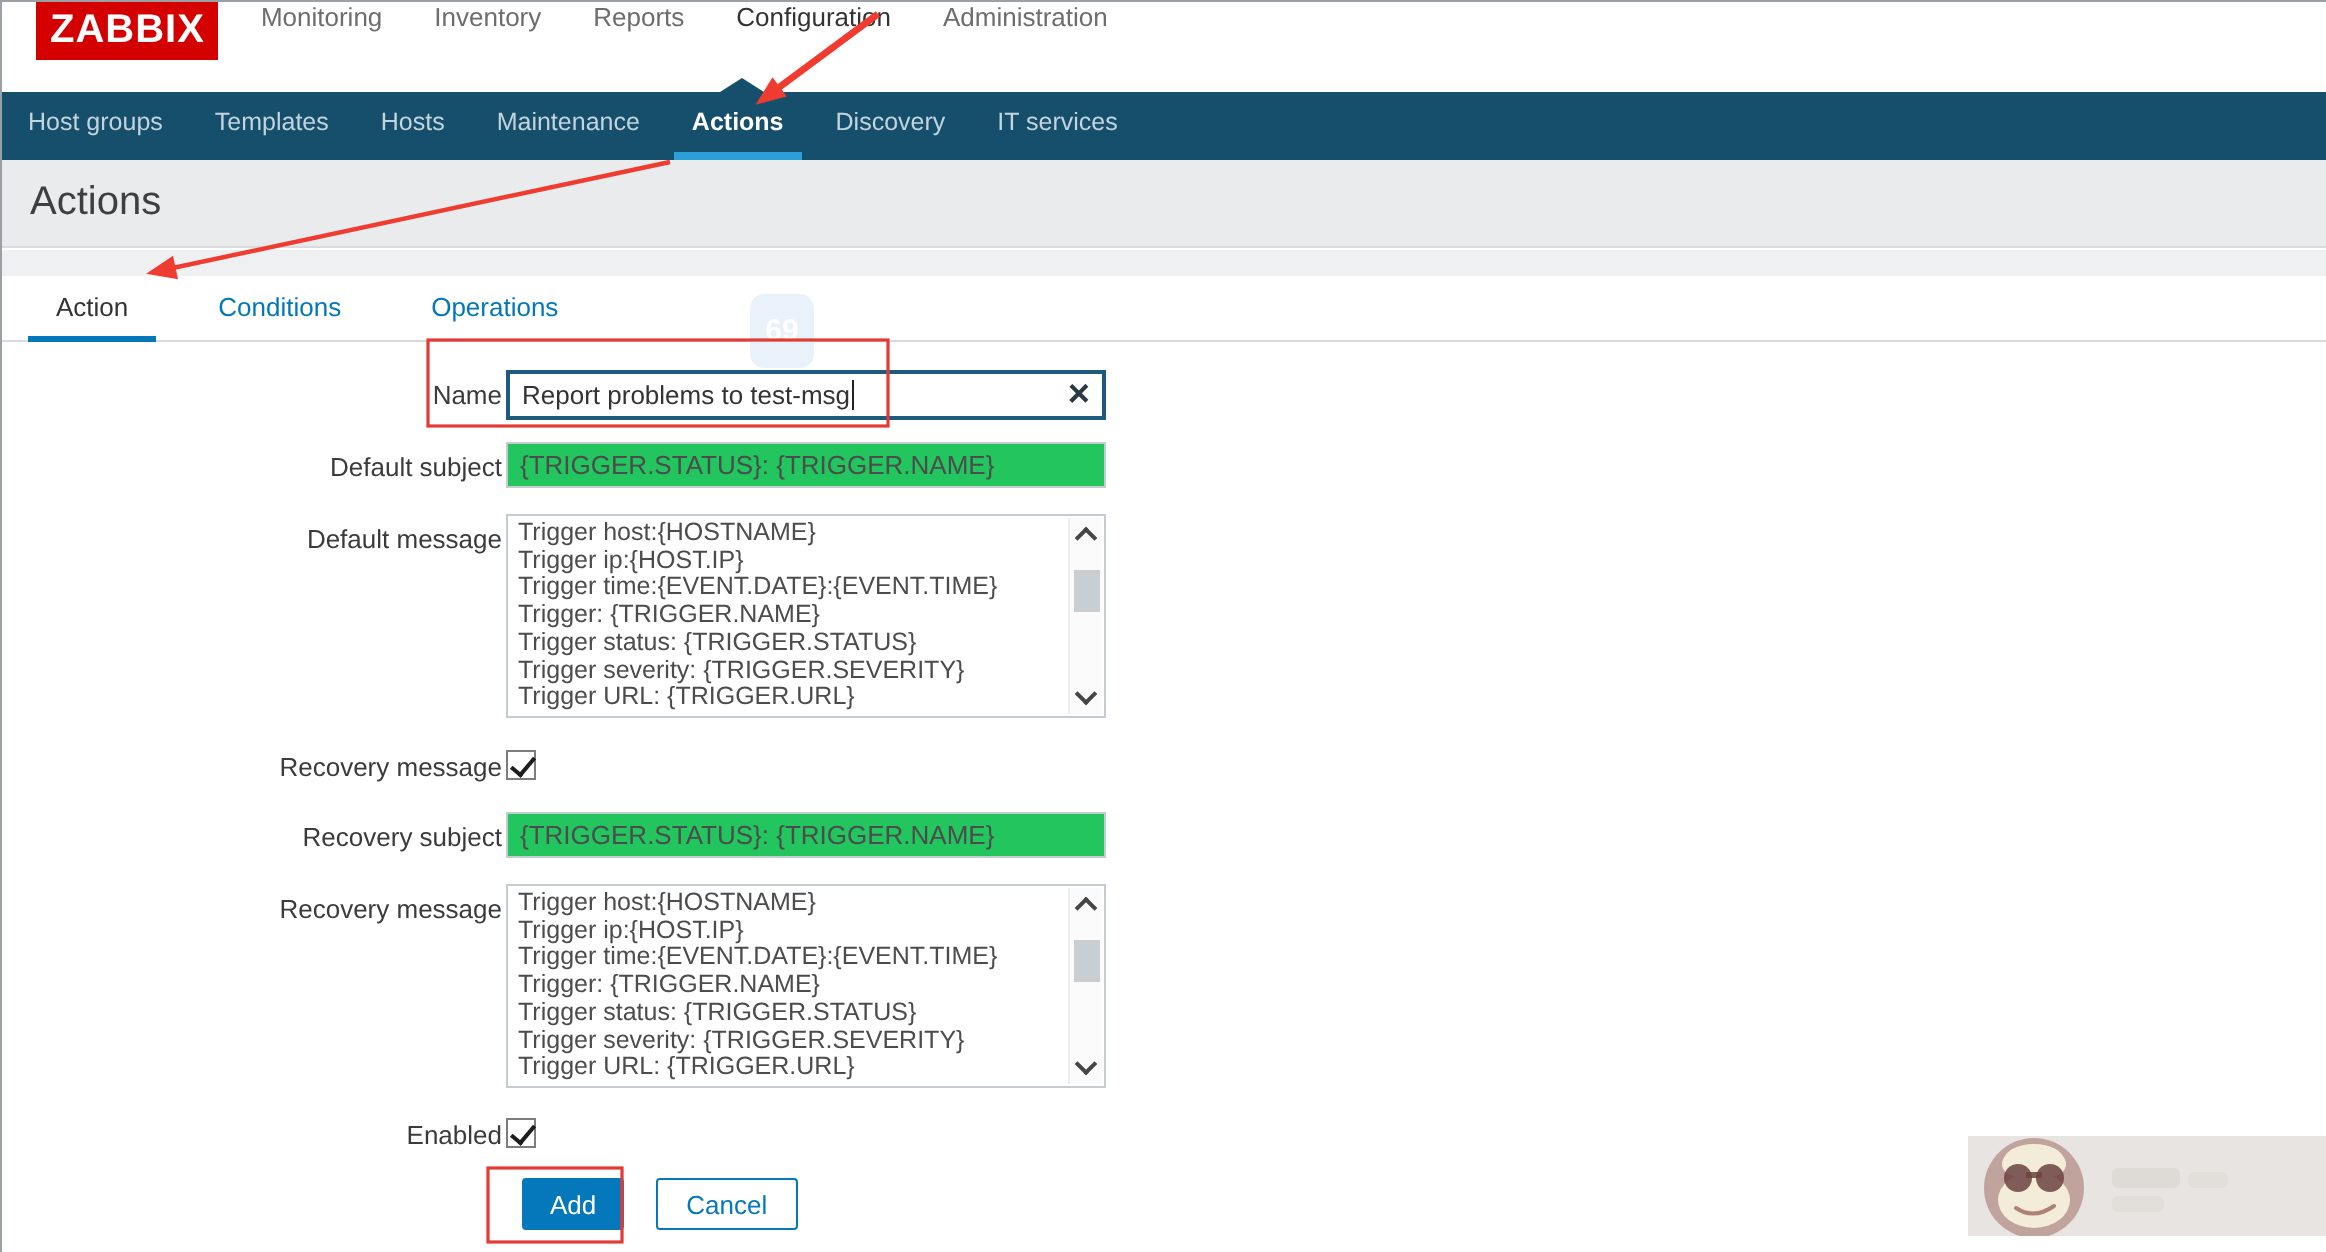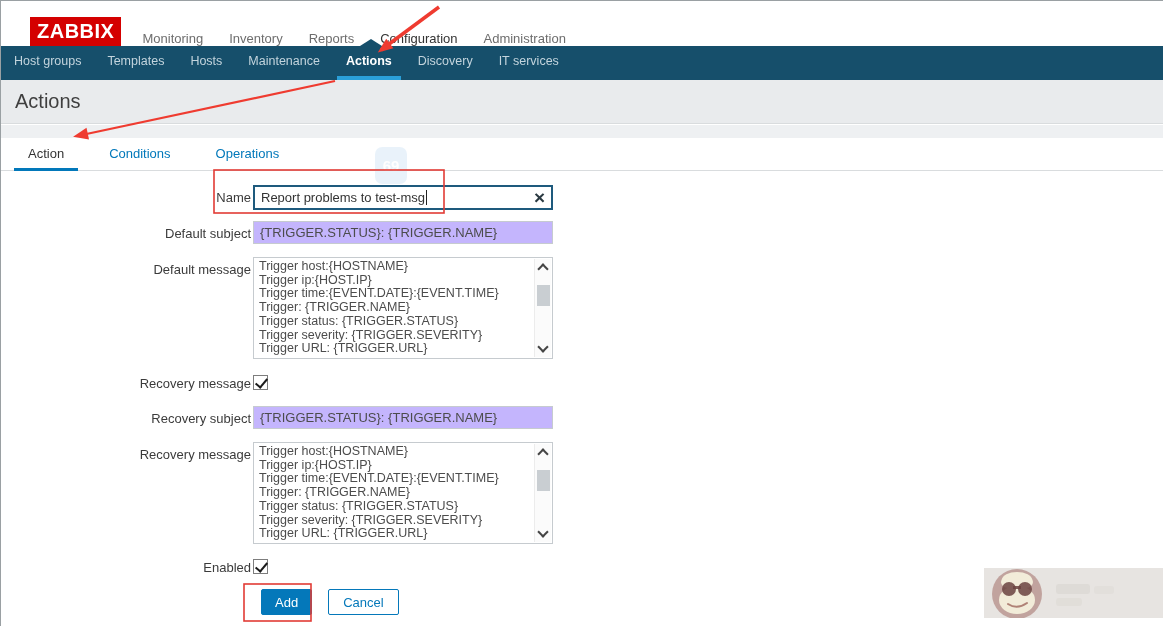--- a/index.html
+++ b/index.html
@@ -4,21 +4,21 @@
 <style>
   * { margin:0; padding:0; box-sizing:border-box; }
   html,body { background:#fff; }
   body { font-family:"Liberation Sans", sans-serif; }
   #page {
     position:relative; width:1163px; height:626px; background:#fff;
     border-left:1px solid #9aa0a3; border-top:1px solid #9aa0a3; overflow:hidden;
   }
 
   
-  .header { position:absolute; top:0; left:16px; right:0; height:45px; background:#fff; display:flex; align-items:flex-end; }
+  .header { position:absolute; top:0; left:4px; right:0; height:45px; background:#fff; display:flex; align-items:flex-start; }
   .logo { margin-left:13px; background:#d40000; color:#fff; font-weight:bold; font-size:20px; line-height:1; padding:4px 7px 5px; letter-spacing:.5px; cursor:pointer; }
   .topmenu { display:flex; margin-left:21px; }
   .topmenu .mi { font-size:13px; color:#6d6d6d; margin-right:26px; cursor:pointer; }
   .topmenu .mi.active { color:#333; }
 
   
   .navbar { position:absolute; top:45px; left:0; right:0; height:34px; background:#164f6b; display:flex; align-items:stretch; padding-left:4px; }
   .nav-item { display:flex; align-items:center; padding:0 9px; margin-right:8px; font-size:12.5px; color:#c3d4dd; border-bottom:4px solid transparent; cursor:pointer; }
   .nav-item.active { color:#fff; font-weight:bold; border-bottom-color:#2a9fd8; }
   .nav-caret { position:absolute; top:-7px; left:359px; width:0; height:0; border-left:11px solid transparent; border-right:11px solid transparent; border-bottom:7px solid #164f6b; }
@@ -36,21 +36,21 @@
   
   .frow { position:absolute; left:0; display:flex; align-items:flex-start; }
   .flabel { width:250px; text-align:right; font-size:13px; color:#3b3b3b; padding-top:5px; }
   .fctl { margin-left:2px; }
 
   .name-input { position:relative; width:300px; height:25px; border:2px solid #1e5a7d; background:#fff; display:flex; align-items:center; padding-left:6px; cursor:text; }
   .name-input .val { font-size:13px; color:#333; }
   .caret-bar { display:inline-block; width:1px; height:15px; background:#222; margin-left:1px; }
   .clear-x { position:absolute; right:6px; top:0px; font-size:19px; color:#2b3a42; line-height:22px; cursor:pointer; font-weight:bold; }
 
-  .subj { width:300px; height:23px; border:1px solid #c6cbcf; background:#c4b5fd; display:flex; align-items:center; padding-left:6px; font-size:13px; color:#4c4c4c; cursor:text; }
+  .subj { width:300px; height:23px; border:1px solid #c6cbcf; background:#22c55e; display:flex; align-items:center; padding-left:6px; font-size:13px; color:#4c4c4c; cursor:text; }
 
   .ta { position:relative; width:300px; height:102px; border:1px solid #c6cbcf; background:#fff; cursor:text; }
   .ta pre { margin:2px 20px 0 5px; font-family:"Liberation Sans", sans-serif; font-size:12.5px; line-height:13.7px; color:#4c4c4c; white-space:pre; overflow:hidden; height:96px; }
   .sb { position:absolute; top:1px; right:1px; bottom:1px; width:17px; background:#fbfbfb; border-left:1px solid #ececec; cursor:pointer; }
   .chev { position:absolute; left:4px; width:8px; height:8px; border:solid #454545; border-width:2px 2px 0 0; }
   .chev.up { top:6px; transform:rotate(-45deg); }
   .chev.down { bottom:6px; transform:rotate(135deg); }
   .thumb { position:absolute; left:2px; top:26px; width:13px; height:21px; background:#c9ced2; }
 
   .cb { position:relative; width:15px; height:15px; border:1px solid #7d7d7d; background:#fff; margin-top:1px; cursor:pointer; }

